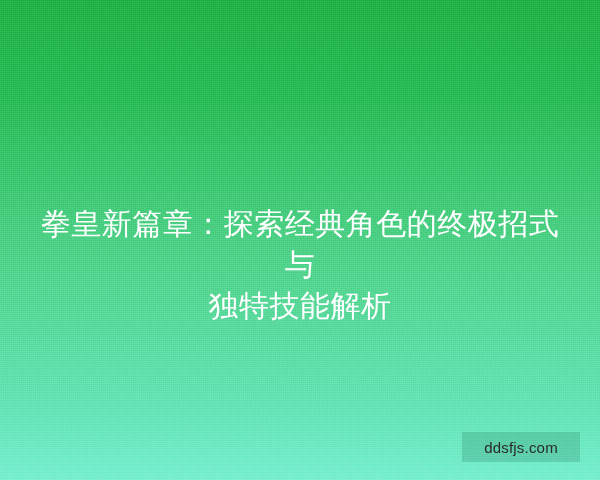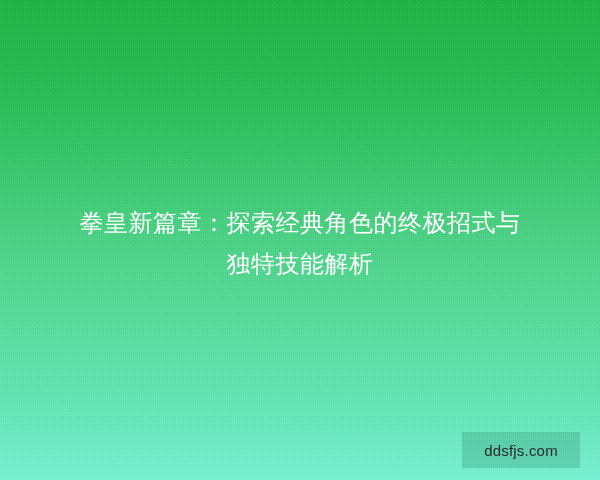--- a/index.html
+++ b/index.html
@@ -52,34 +52,34 @@
         rgba(0,0,0,0.06) 1px, rgba(0,0,0,0.06) 3px);
   }
 
   #headline {
     position: absolute;
     left: 26px;
     right: 26px;
     top: 203px;
     text-align: center;
     color: #ffffff;
-    font-size: 24px;
+    font-size: 30px;
     line-height: 41px;
     font-weight: 400;
     letter-spacing: 0.5px;
     white-space: pre-line;
     font-family: "DejaVu Sans", "Liberation Sans", sans-serif;
   }
 
   #watermark {
     position: absolute;
     left: 462px;
     top: 432px;
     width: 118px;
-    height: 36px;
+    height: 30px;
     background: rgba(0, 70, 40, 0.16);
     display: flex;
     align-items: center;
     justify-content: center;
   }
 
   #watermark-label {
     color: #2a2a2a;
     font-size: 15px;
     line-height: 1;

